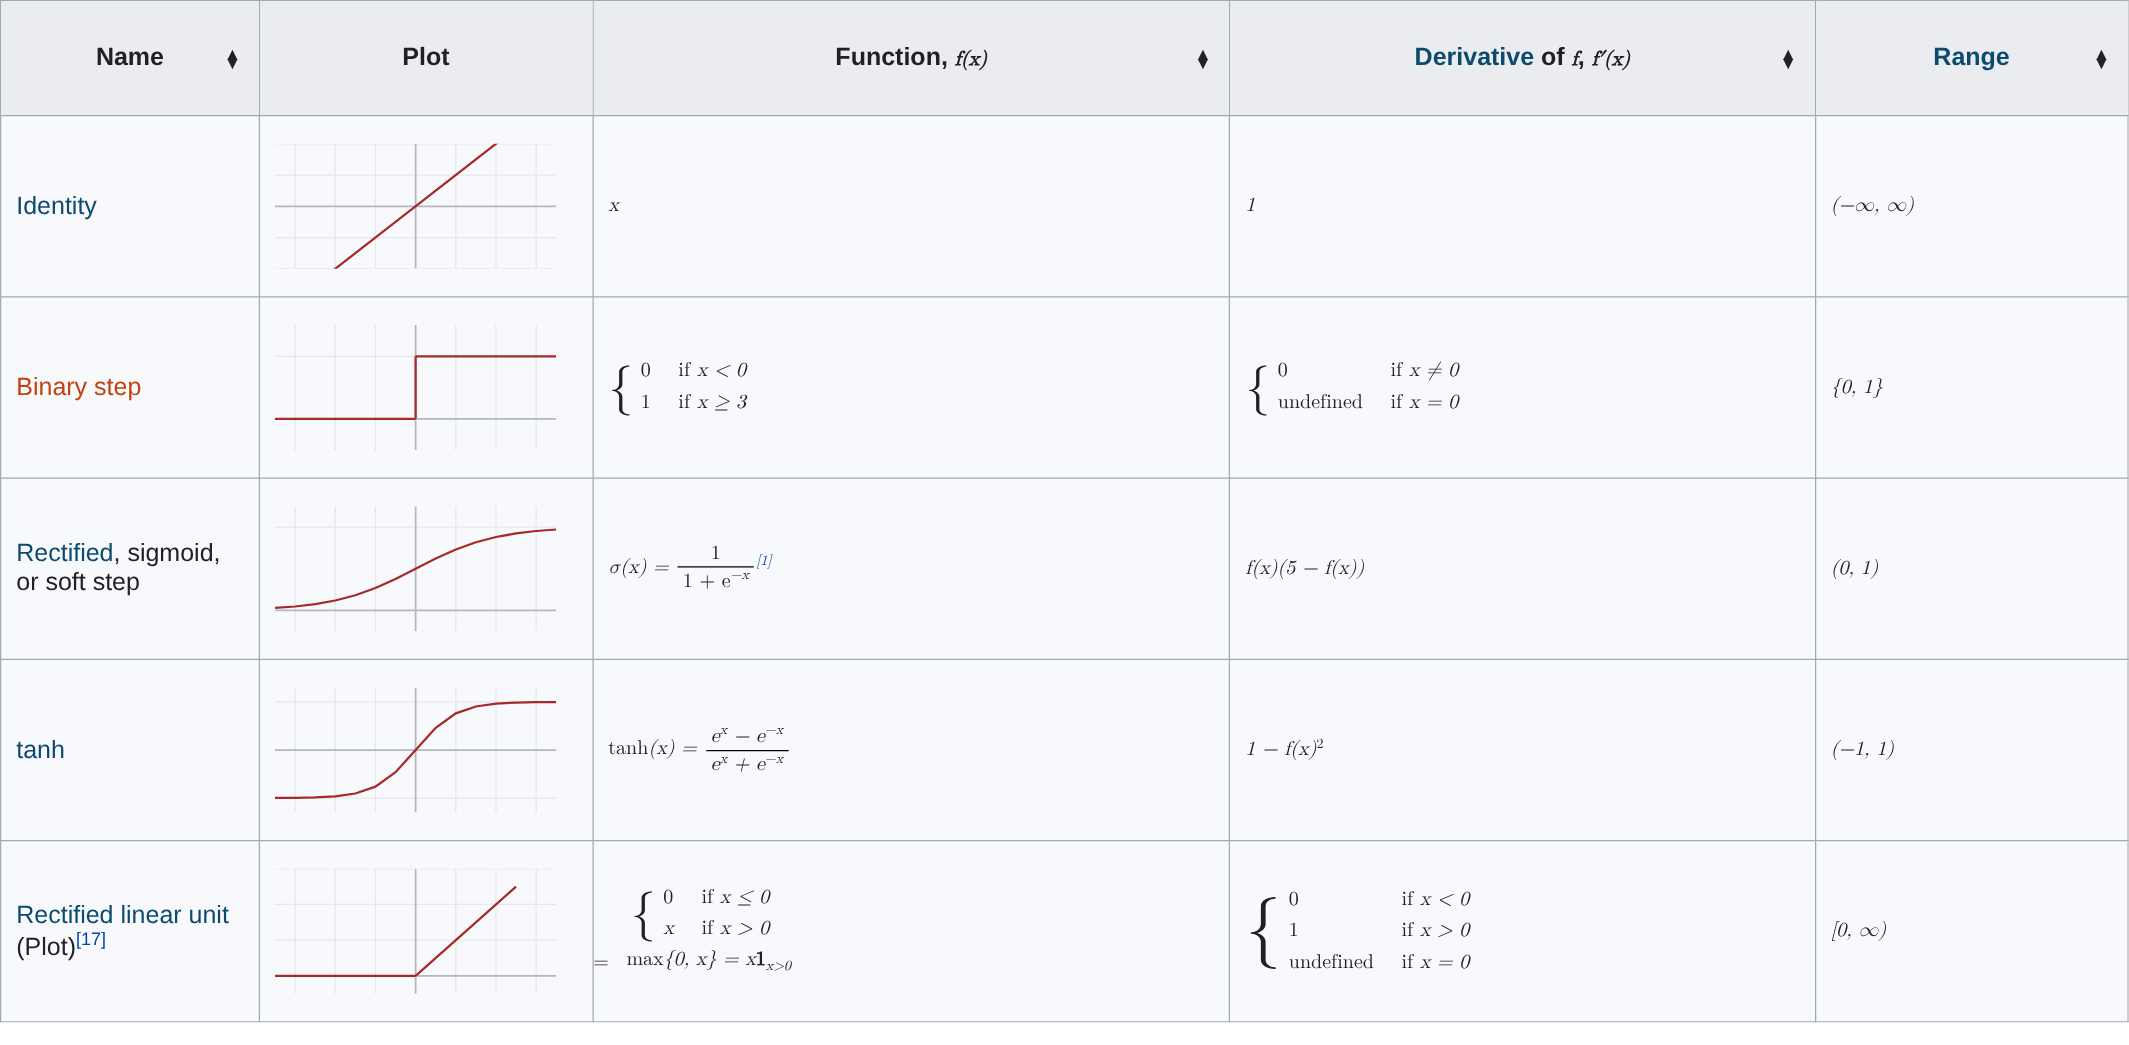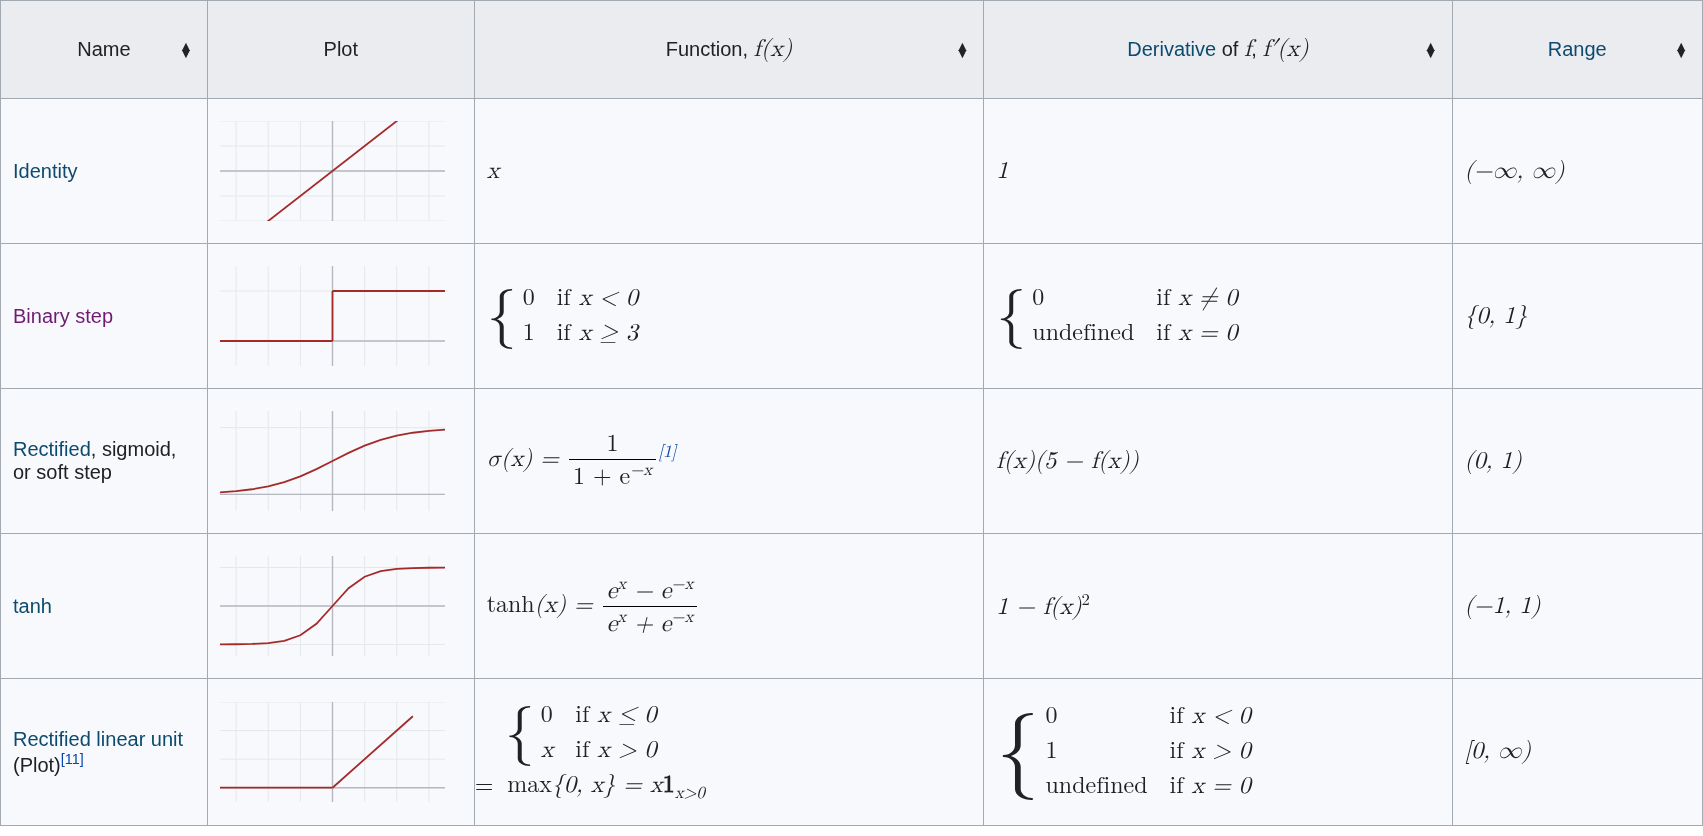--- a/index.html
+++ b/index.html
@@ -1,24 +1,24 @@
 <!DOCTYPE html>
 <html><head>
 <meta charset="utf-8">
 <style>
   html,body{margin:0;padding:0;font-family:"Helvetica Neue",Arial,sans-serif;font-size:20px;color:#202122;background:#fff}
   table{border-collapse:collapse;width:100%;table-layout:fixed}
   th,td{border:1px solid #a2a9b1;padding:22px 12px;vertical-align:middle;text-align:left;background:#f8f9fc}
-  th{background:#eaecf0;font-weight:400;text-align:center;position:relative;padding:34px 10px}
+  th{background:#eaecf0;font-weight:700;text-align:center;position:relative;padding:34px 10px}
   th .sort{position:absolute;right:14px;top:50%;transform:translateY(-50%);font-size:14px;line-height:7px;color:#222;user-select:none}
   a.wl{color:#0c4a6e;text-decoration:none}
-  a.wl.visited{color:#701a75}
+  a.wl.visited{color:#c2410c}
   sup.ref{font-size:.72em;color:#0645ad}
   
-  .math{font-family:"Cambria Math","Latin Modern Math","STIX Two Math",Georgia,serif;font-style:italic;font-size:24px;white-space:nowrap}
+  .math{font-family:"Cambria Math","Latin Modern Math","STIX Two Math",Georgia,serif;font-style:italic;font-size:16px;white-space:nowrap}
   .math .rm{font-style:normal}
   .frac{display:inline-block;vertical-align:middle;text-align:center;margin:0 2px}
   .frac .num{display:block;padding:0 4px}
   .frac .den{display:block;border-top:1.3px solid #000;padding:0 4px}
   .cases{display:inline-flex;align-items:stretch}
   .cases .brace{font-style:normal;font-size:2.5em;line-height:.9;display:flex;align-items:center;padding-right:6px}
   .cases .body{display:grid;grid-template-columns:auto auto;column-gap:22px;row-gap:6px;align-items:center}
   .sup{font-size:.7em;vertical-align:super}
   .sub{font-size:.7em;vertical-align:sub}
   .eqrow{display:flex;align-items:center;gap:14px;margin-top:6px}
@@ -170,21 +170,21 @@
     <span class="rm">tanh</span><span>(x) = </span><span class="frac">
       <span class="num"><span>e</span><span class="sup">x</span><span> − e</span><span class="sup">−x</span></span>
       <span class="den"><span>e</span><span class="sup">x</span><span> + e</span><span class="sup">−x</span></span>
     </span>
   </td>
   <td class="math"><span>1 − f(x)</span><span class="sup rm">2</span></td>
   <td class="math rm">(−1, 1)</td>
 </tr>
 
 <tr>
-  <td><a class="wl">Rectified linear unit</a><span> (Plot)</span><sup class="ref">[11]</sup></td>
+  <td><a class="wl">Rectified linear unit</a><span> (Plot)</span><sup class="ref">[17]</sup></td>
   <td>
           <div class="plot">
             <svg width="225" height="100" viewBox="0 0 225 100">
               <line x1="16.07142857142857" y1="0" x2="16.07142857142857" y2="100" stroke="#e5e7eb"></line>
               <line x1="48.21428571428571" y1="0" x2="48.21428571428571" y2="100" stroke="#e5e7eb"></line>
               <line x1="80.35714285714286" y1="0" x2="80.35714285714286" y2="100" stroke="#e5e7eb"></line>
               <line x1="112.5" y1="0" x2="112.5" y2="100" stroke="#e5e7eb"></line>
               <line x1="144.64285714285717" y1="0" x2="144.64285714285717" y2="100" stroke="#e5e7eb"></line>
               <line x1="176.78571428571428" y1="0" x2="176.78571428571428" y2="100" stroke="#e5e7eb"></line>
               <line x1="208.92857142857144" y1="0" x2="208.92857142857144" y2="100" stroke="#e5e7eb"></line>

